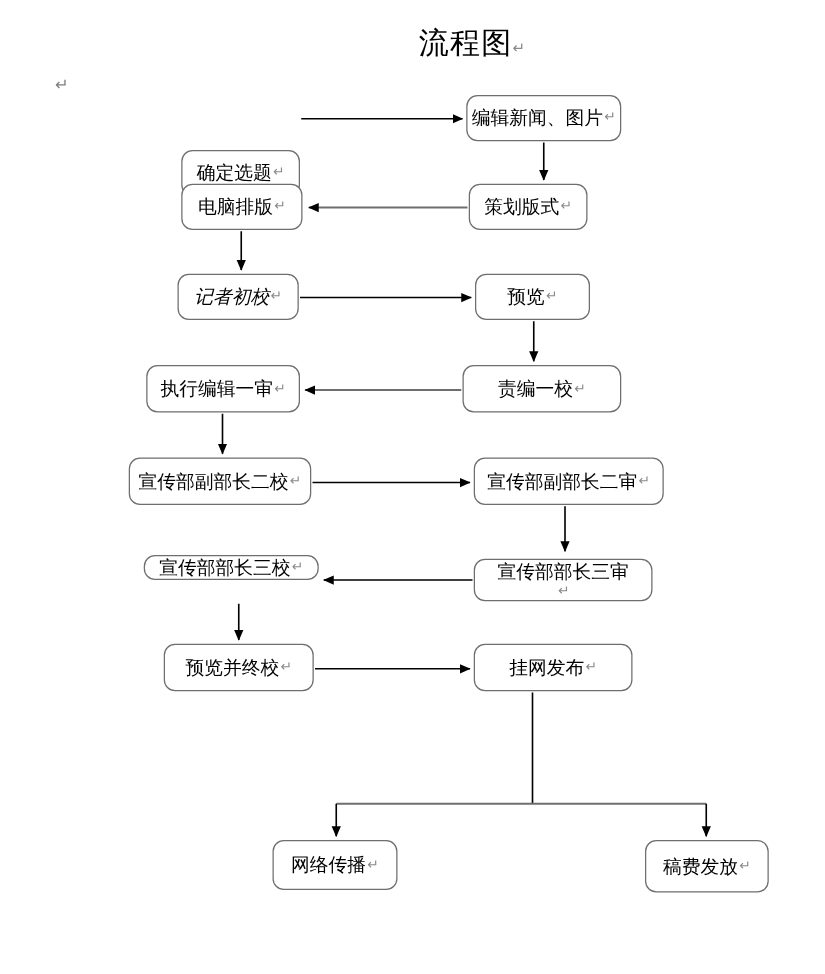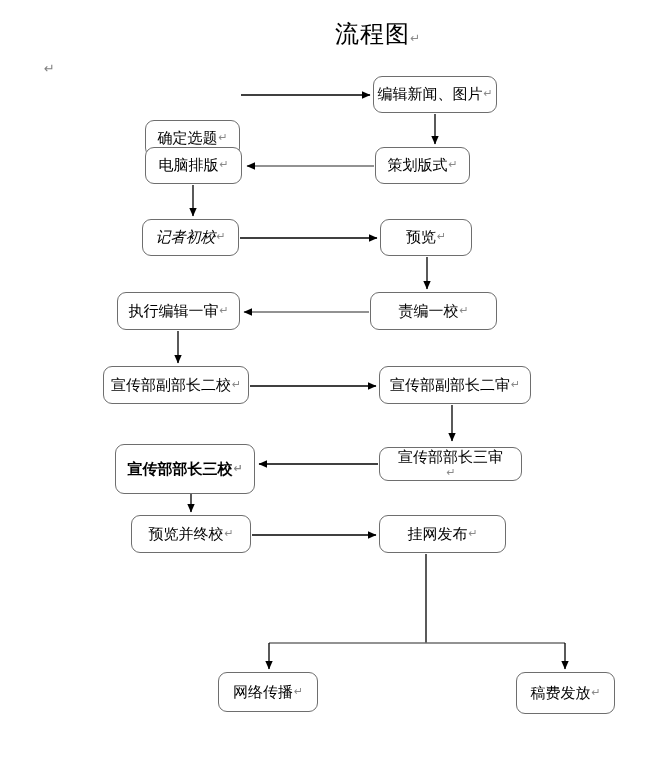--- a/index.html
+++ b/index.html
@@ -199,21 +199,21 @@
   <div class="node" style="left:379px; top:366px; width:152px; height:38px;">
       <span>宣传部副部长二审</span>
       <span class="pilcrow">↵</span>
     </div>
 
   <div class="node" style="left:379px; top:447px; width:143px; height:34px;flex-direction:column;">
       <span>宣传部部长三审</span>
       <span class="pilcrow">↵</span>
     </div>
 
-  <div class="node" style="left:115px; top:444px; width:140px; height:50px;font-weight:bold;">
+  <div class="node" style="left:115px; top:444px; width:140px; height:20px;">
       <span>宣传部部长三校</span>
       <span class="pilcrow">↵</span>
     </div>
 
   <div class="node" style="left:131px; top:515px; width:120px; height:38px;">
       <span>预览并终校</span>
       <span class="pilcrow">↵</span>
     </div>
 
   <div class="node" style="left:379px; top:515px; width:127px; height:38px;">

